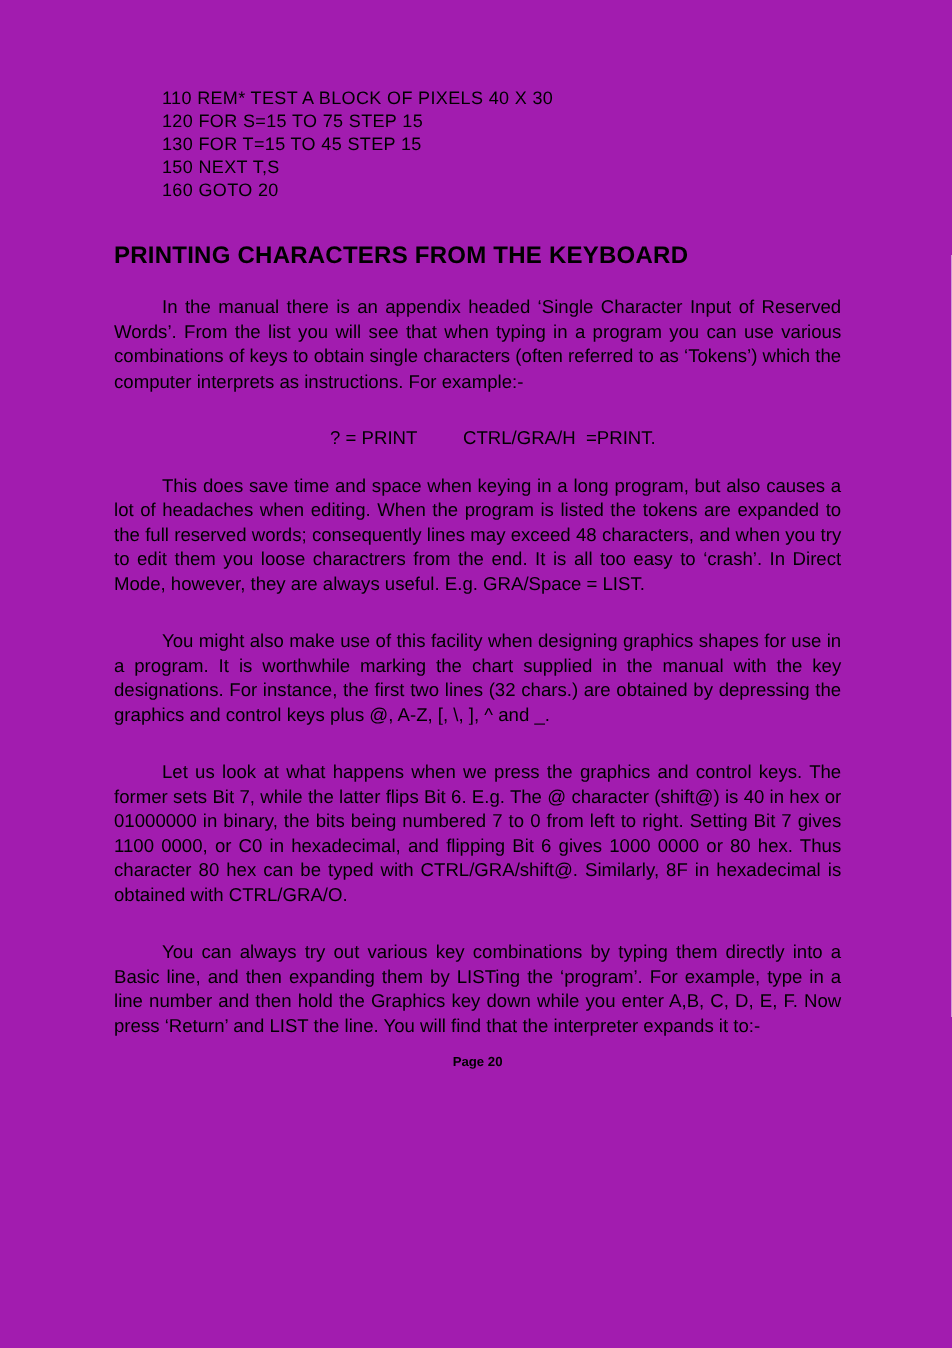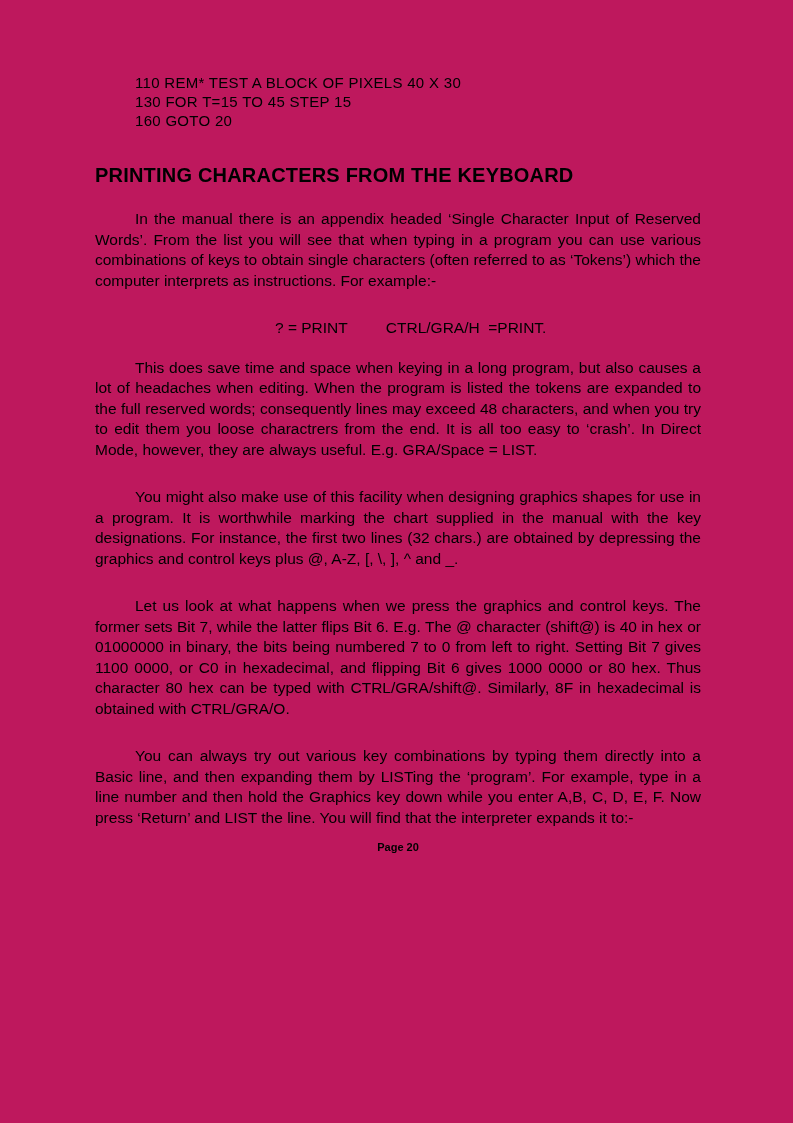--- a/index.html
+++ b/index.html
@@ -4,21 +4,21 @@
 <style>
   html, body {
     margin: 0;
     padding: 0;
     background: #ffffff;
   }
   .page {
     position: relative;
     width: 793px;
     height: 1123px;
-    background: #be185d;
+    background: #a21caf;
     color: #000000;
     font-family: "Liberation Sans", sans-serif;
     box-sizing: border-box;
     padding: 73px 92px 0 95px;
     overflow: hidden;
   }
   .code-listing {
     margin-left: 40px;
     font-size: 15px;
     line-height: 19px;
@@ -65,21 +65,23 @@
     text-align: center;
   }
 </style>
 </head>
 <body>
 
 <div class="page">
 
   <div class="code-listing">
     <div class="code-line">110 REM* TEST A BLOCK OF PIXELS 40 X 30</div>
+    <div class="code-line">120 FOR S=15 TO 75 STEP 15</div>
     <div class="code-line">130 FOR T=15 TO 45 STEP 15</div>
+    <div class="code-line">150 NEXT T,S</div>
     <div class="code-line">160 GOTO 20</div>
   </div>
 
   <h2 class="section-heading">PRINTING CHARACTERS FROM THE KEYBOARD</h2>
 
   <p class="para">In the manual there is an appendix headed ‘Single Character Input of Reserved Words’. From the list you will see that when typing in a program you can use various combinations of keys to obtain single characters (often referred to as ‘Tokens’) which the computer interprets as instructions. For example:-</p>
 
   <div class="token-line">
     <span class="token-part">? = PRINT</span><span class="token-gap"></span><span class="token-part">CTRL/GRA/H  =PRINT.</span>
   </div>

